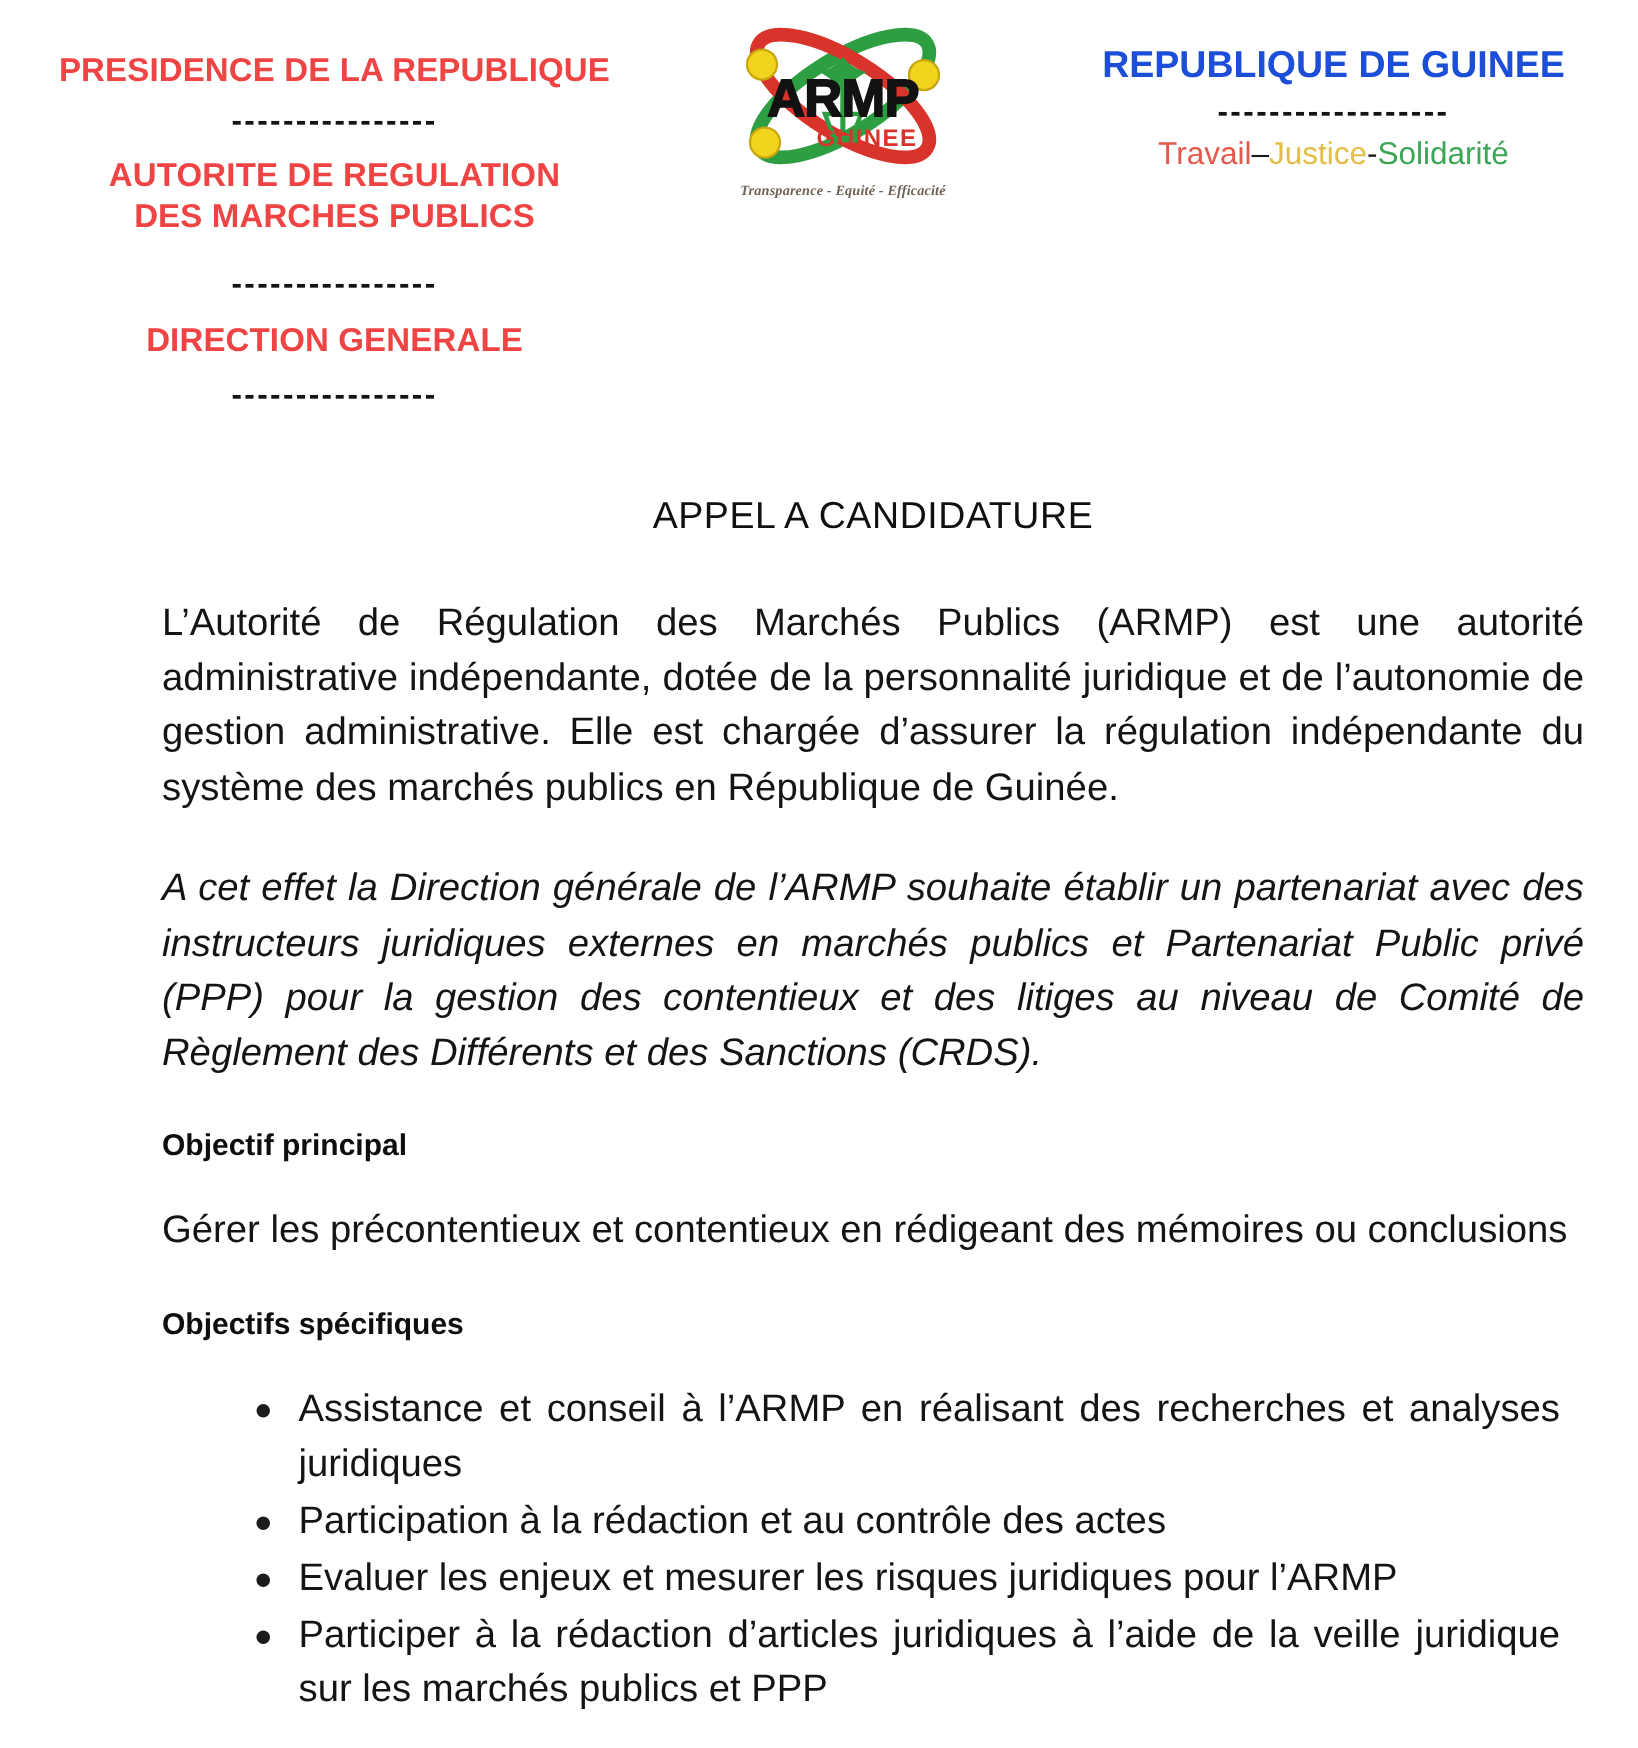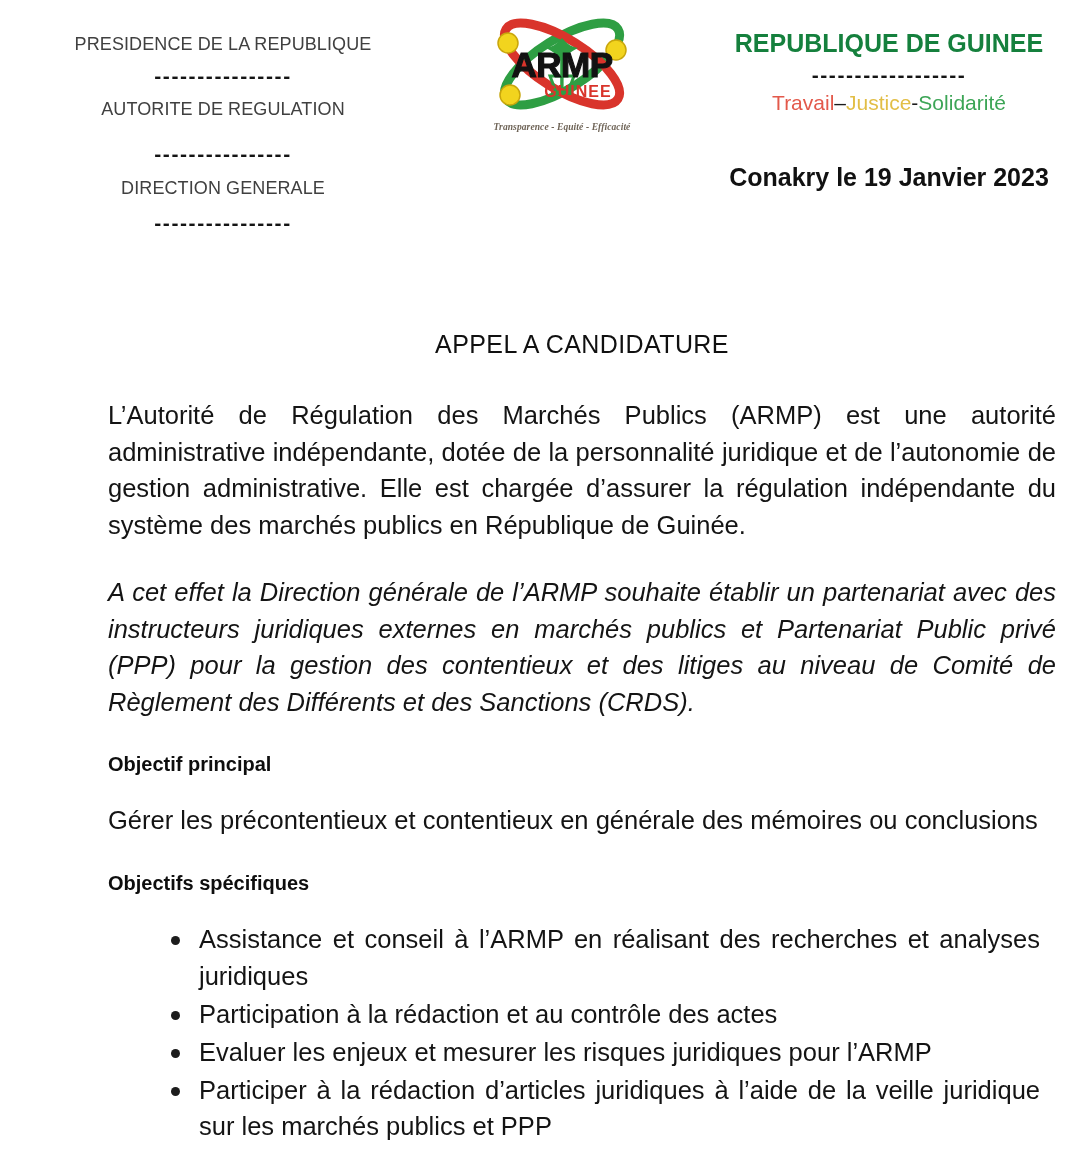--- a/index.html
+++ b/index.html
@@ -33,34 +33,34 @@
   }
   .header-right {
     position: absolute;
     right: 8px;
     top: 28px;
     width: 390px;
     text-align: center;
   }
 
   .hl-line {
-    font-weight: normal;
-    font-size: 18px;
+    font-weight: bold;
+    font-size: 22px;
     letter-spacing: 0.1px;
     line-height: 1.22;
-    color: #404040;
+    color: #ef4444;
     white-space: nowrap;
   }
   .hl-line.smallgap { margin-top: 0; }
 
   .hr-line {
     font-weight: bold;
     font-size: 25px;
     line-height: 1.2;
-    color: #15803d;
+    color: #1d4ed8;
     white-space: nowrap;
   }
 
   .dashes {
     font-weight: bold;
     font-size: 21px;
     line-height: 1;
     letter-spacing: 1.6px;
     color: #141414;
     font-family: "Liberation Sans", "DejaVu Sans", sans-serif;
@@ -161,20 +161,21 @@
 </style>
 </head>
 <body>
 
 <div class="letterhead">
 
   <div class="header-left">
     <div class="hl-line">PRESIDENCE DE LA REPUBLIQUE</div>
     <div class="dashes dash-1">----------------</div>
     <div class="hl-line">AUTORITE DE REGULATION</div>
+    <div class="hl-line smallgap">DES MARCHES PUBLICS</div>
     <div class="dashes dash-2">----------------</div>
     <div class="hl-line">DIRECTION GENERALE</div>
     <div class="dashes dash-3">----------------</div>
   </div>
 
   <div class="logo-wrap">
     <svg width="152" height="140" viewBox="0 0 152 140" xmlns="http://www.w3.org/2000/svg" role="img">
       <g>
         <ellipse cx="74" cy="62" rx="66" ry="25" transform="rotate(-32 74 62)" fill="none" stroke="#2E9E43" stroke-width="9"></ellipse>
         <ellipse cx="74" cy="62" rx="66" ry="25" transform="rotate(32 74 62)" fill="none" stroke="#D9342B" stroke-width="9"></ellipse>
@@ -195,36 +196,35 @@
         <text x="90" y="95" text-anchor="middle" font-family="'Liberation Sans','DejaVu Sans',sans-serif" font-size="16" font-weight="bold" fill="#D9342B" letter-spacing="1">GUINEE</text>
       </g>
       <text x="74" y="128" text-anchor="middle" font-family="'Liberation Serif','DejaVu Serif',serif" font-size="9.5" font-style="italic" font-weight="bold" fill="#6E6356" letter-spacing="0.1">Transparence - Equité - Efficacité</text>
     </svg>
   </div>
 
   <div class="header-right">
     <div class="hr-line">REPUBLIQUE DE GUINEE</div>
     <div class="dashes dash-r">------------------</div>
     <div class="motto"><span style="color:#E3594B">Travail</span><span class="sep" style="white-space:pre">–</span><span style="color:#E2BE46">Justice</span><span class="sep" style="white-space:pre">-</span><span style="color:#3CA556">Solidarité</span></div>
-    <div class="date-line">Conakry le 19 Janvier 2023</div>
   </div>
 
 </div>
 
 <div class="doc-body">
 
   <div class="doc-title">APPEL A CANDIDATURE</div>
 
   <p class="para">L’Autorité de Régulation des Marchés Publics (ARMP) est une autorité administrative indépendante, dotée de la personnalité juridique et de l’autonomie de gestion administrative. Elle est chargée d’assurer la régulation indépendante du système des marchés publics en République de Guinée.</p>
 
   <p class="para lastpara">A cet effet la Direction générale de l’ARMP souhaite établir un partenariat avec des instructeurs juridiques externes en marchés publics et Partenariat Public privé (PPP) pour la gestion des contentieux et des litiges au niveau de Comité de Règlement des Différents et des Sanctions (CRDS).</p>
 
   <h2 class="section">Objectif principal</h2>
 
-  <p class="para">Gérer les précontentieux et contentieux en générale des mémoires ou conclusions</p>
+  <p class="para">Gérer les précontentieux et contentieux en rédigeant des mémoires ou conclusions</p>
 
   <h2 class="section second">Objectifs spécifiques</h2>
 
   <ul class="bullets">
     <li>
         <span class="inner">Assistance et conseil à l’ARMP en réalisant des recherches et analyses juridiques</span>
       </li>
     <li>
         <span class="inner">Participation à la rédaction et au contrôle des actes</span>
       </li>

